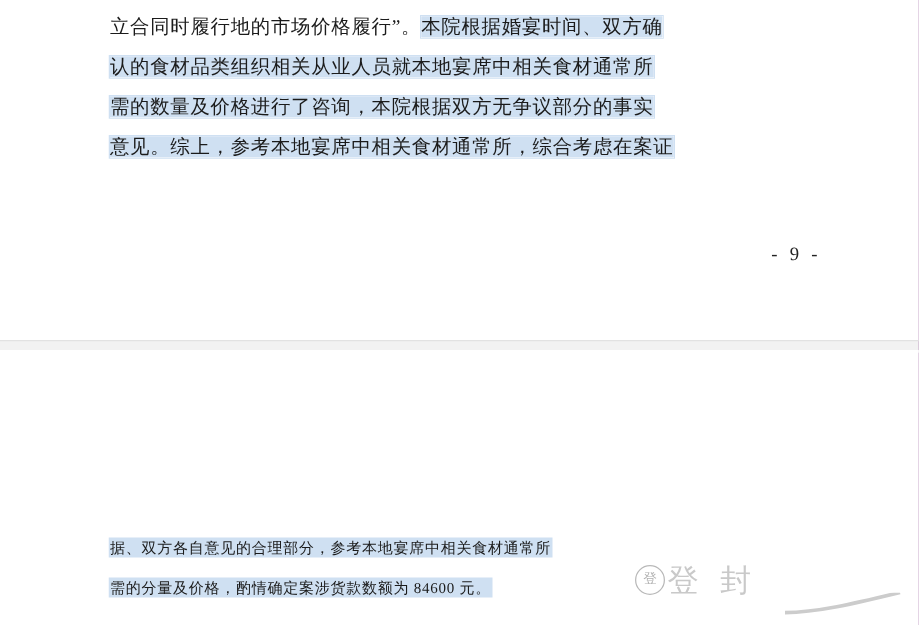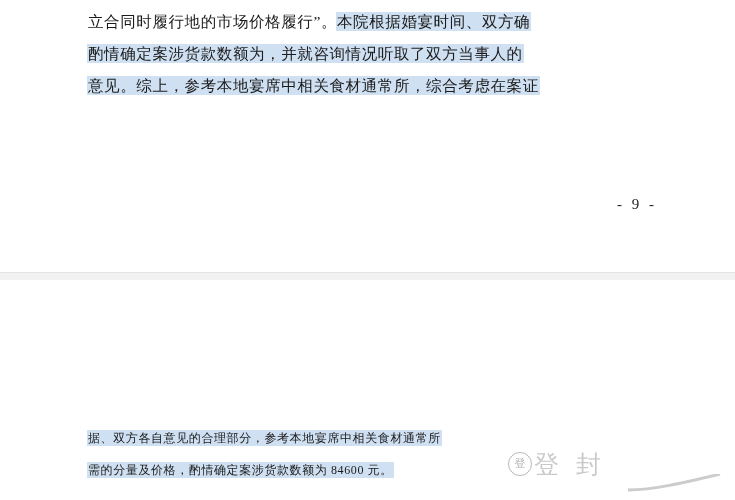--- a/index.html
+++ b/index.html
@@ -134,21 +134,22 @@
 </style>
 </head>
 <body>
 
 <div class="page">
 
   <div class="page-one">
 
     <div class="body-text">
       <div class="line"><span>立合同时履行地的市场价格履行”。</span><span class="hl">本院根据婚宴时间、双方确</span></div>
-      <div class="line"><span class="hl">酌情确定案涉货款数额为，并就咨询情况听取了双方当事人的</span></div>
+      <div class="line"><span class="hl">认的食材品类组织相关从业人员就本地宴席中相关食材通常所</span></div>
+      <div class="line"><span class="hl">需的数量及价格进行了咨询，本院根据双方无争议部分的事实</span></div>
       <div class="line"><span class="hl">意见。综上，参考本地宴席中相关食材通常所，综合考虑在案证</span></div>
     </div>
 
     <div class="page-number">- 9 -</div>
   </div>
 
   <div class="page-gap"></div>
 
   <div class="page-two">
     <div class="body-text-2">

